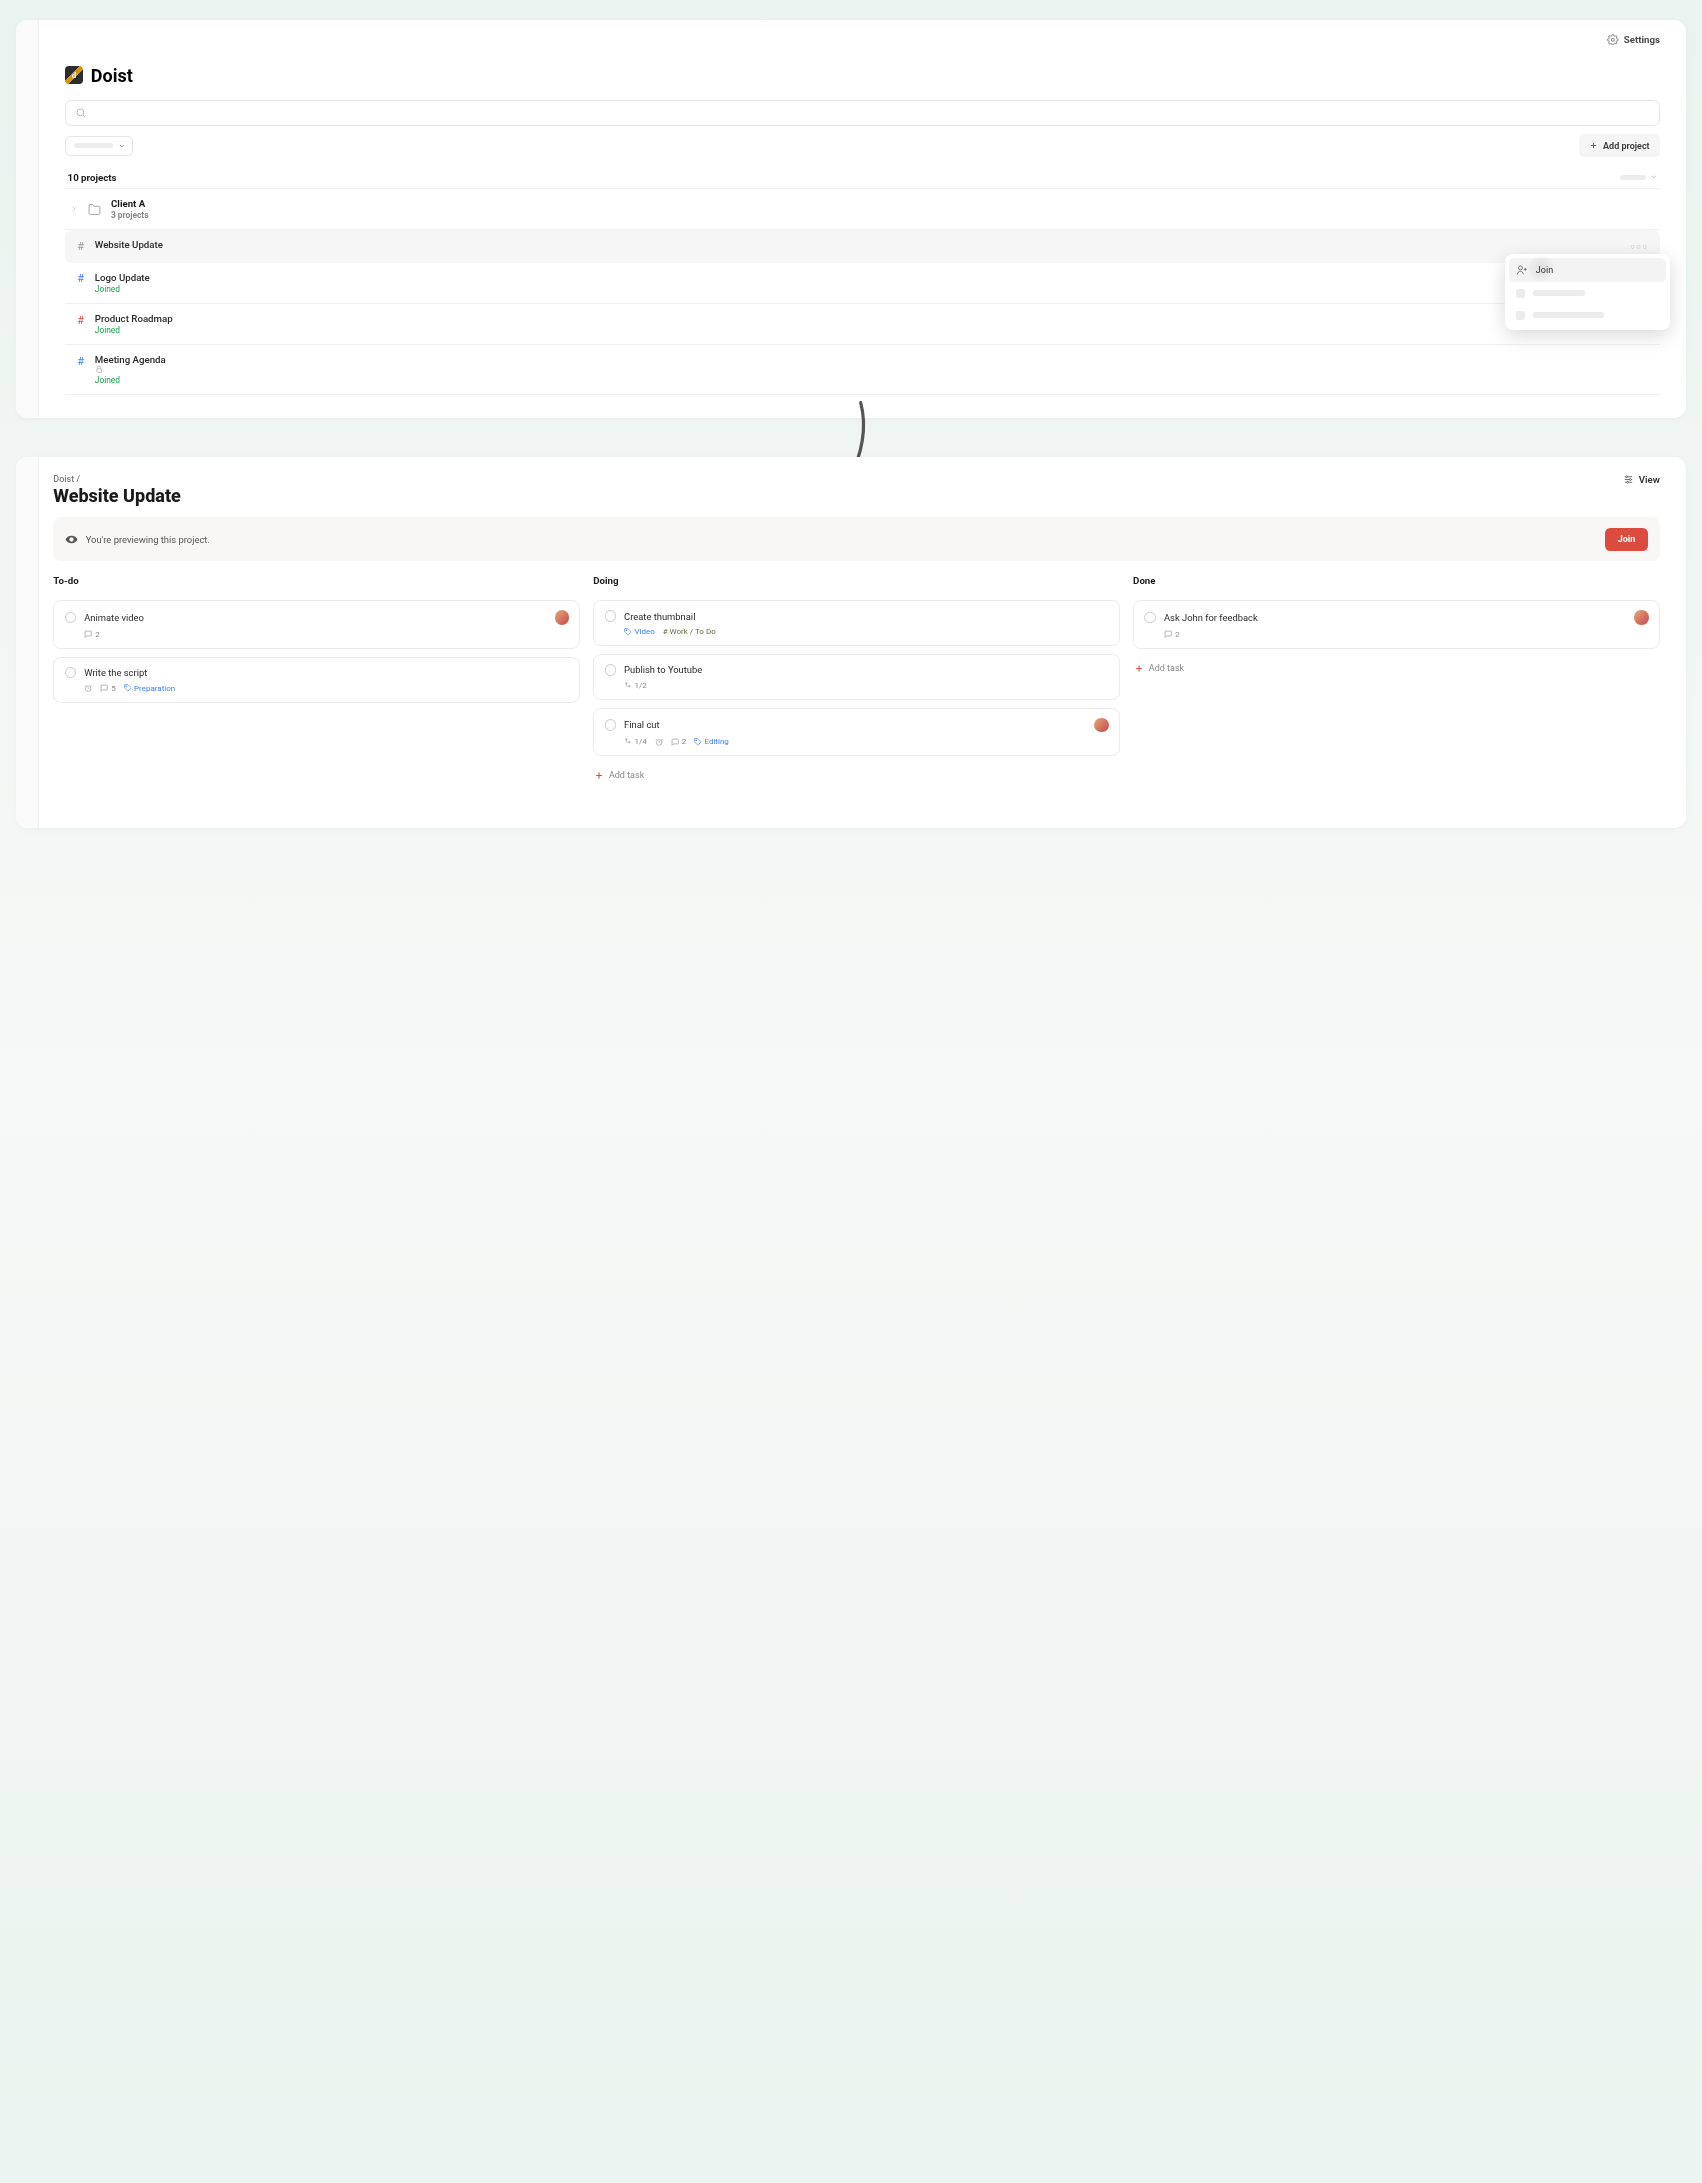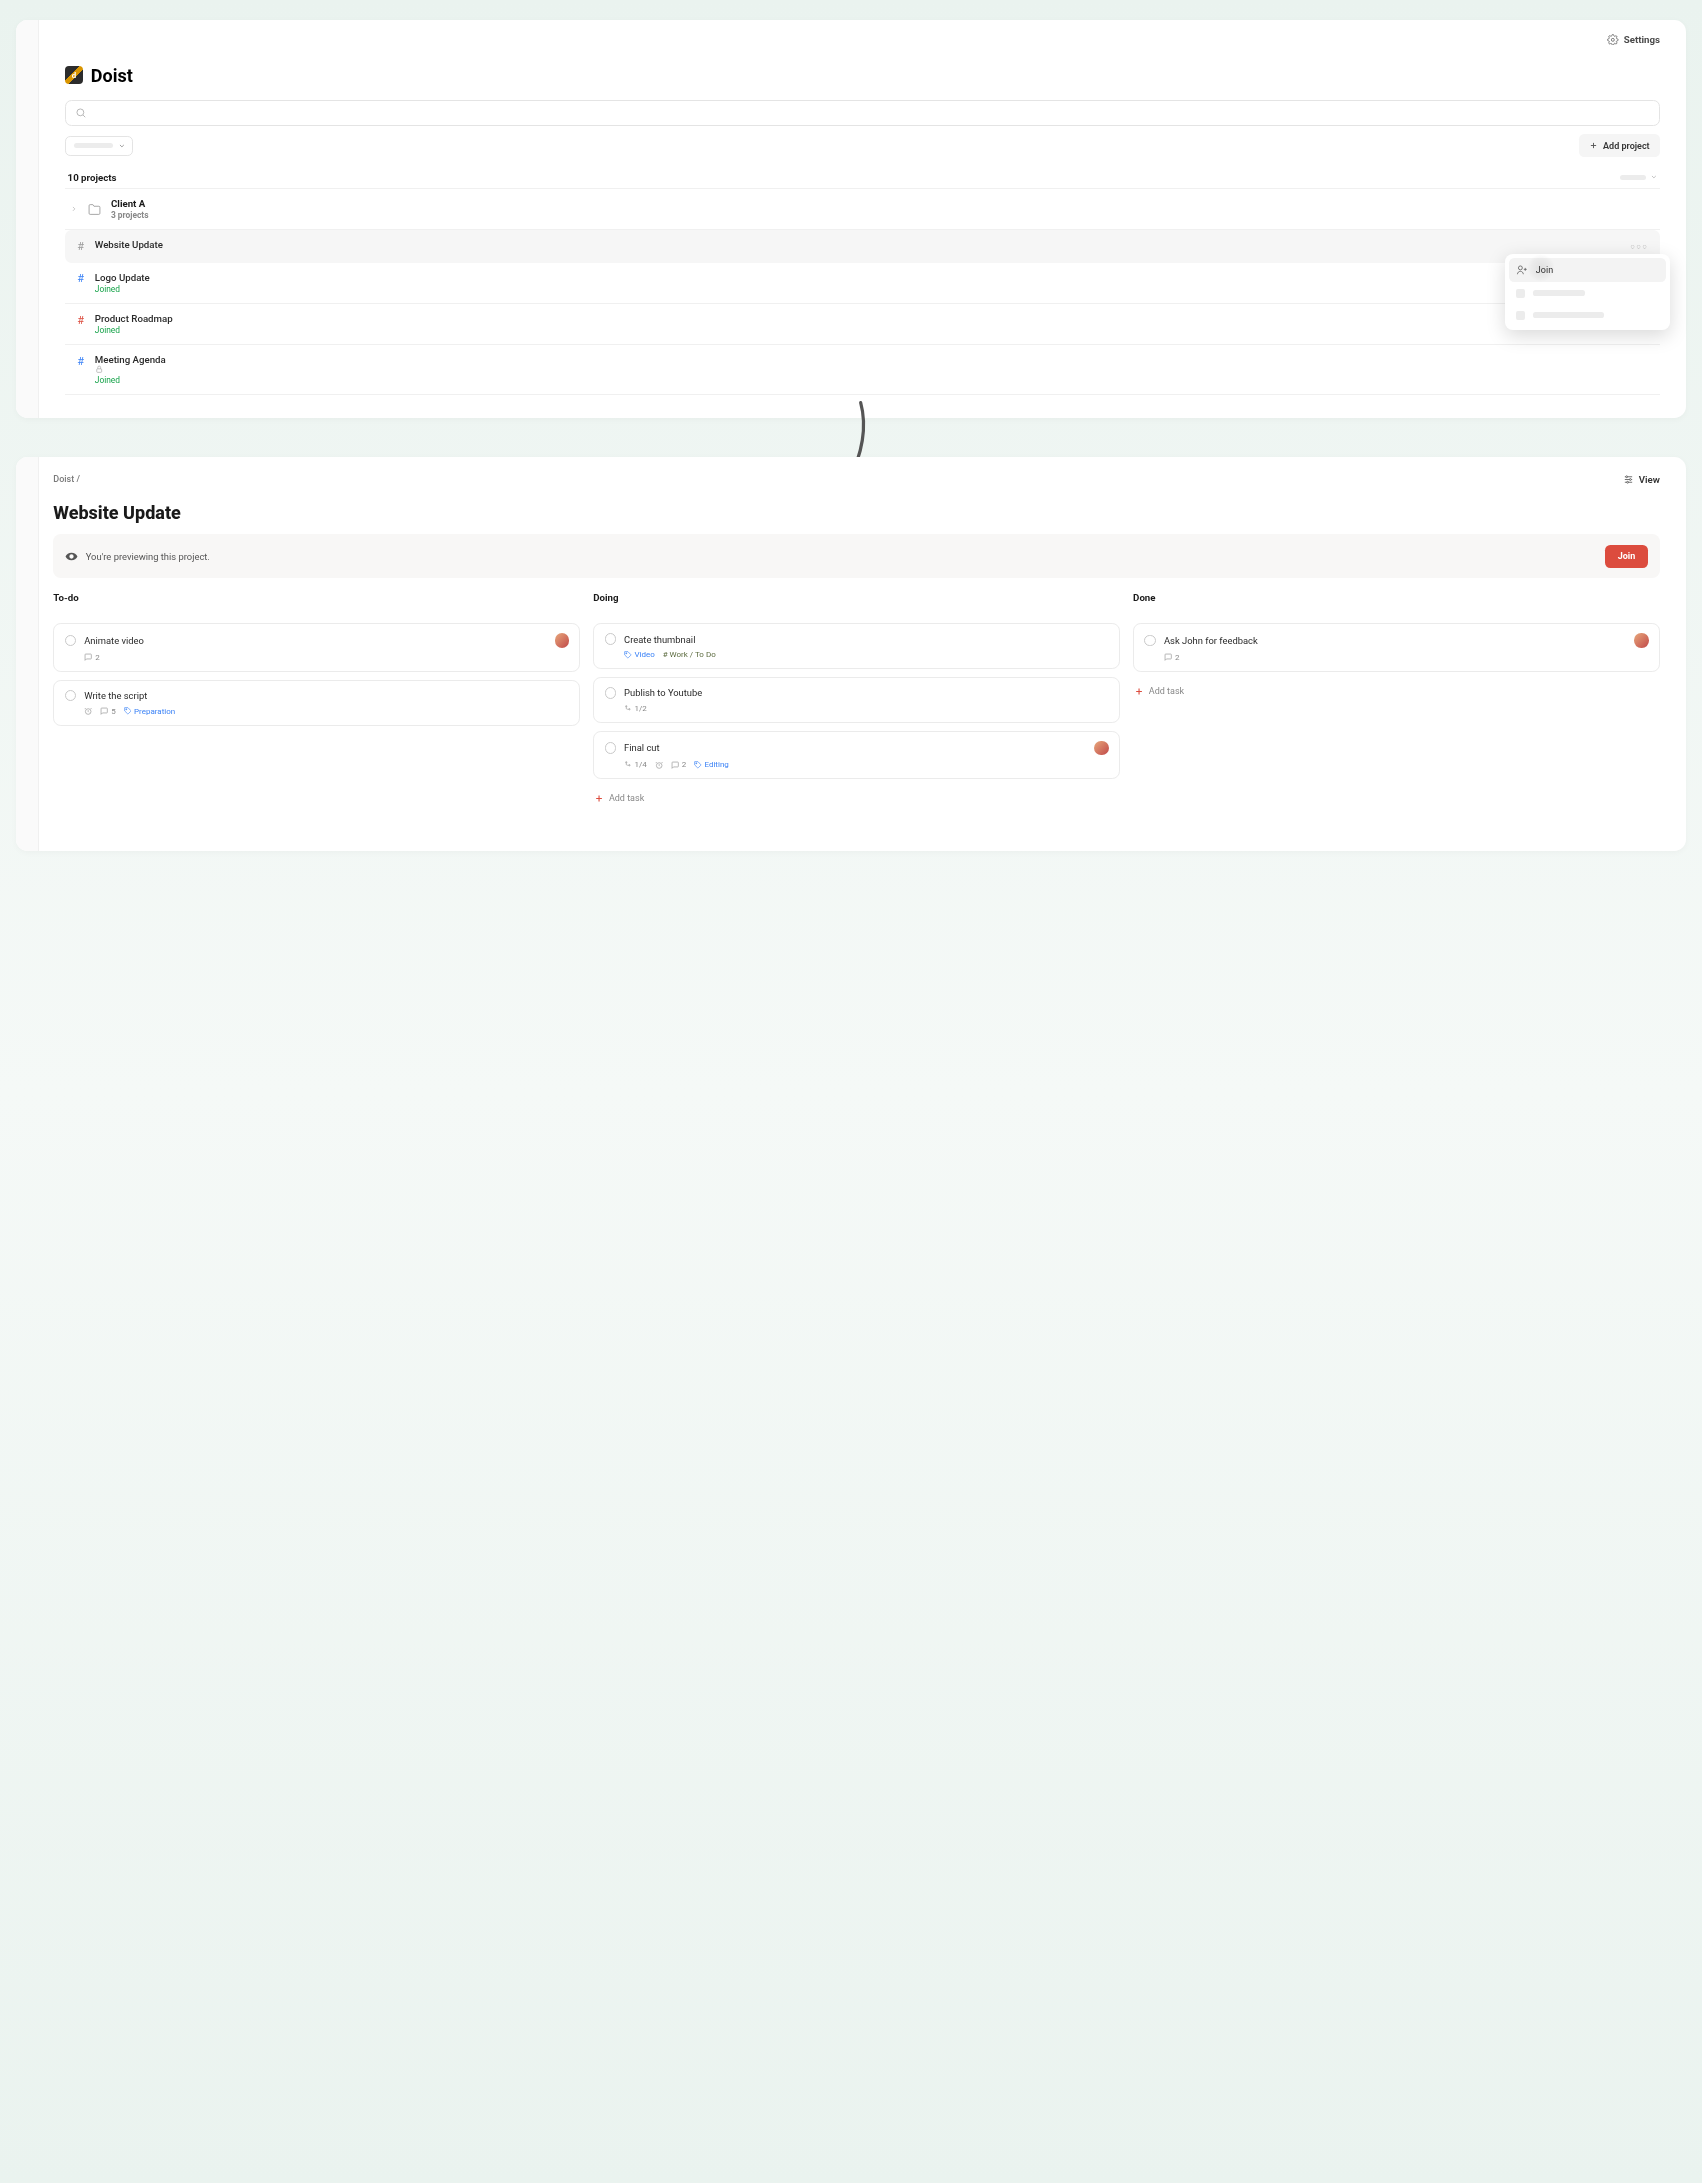--- a/index.html
+++ b/index.html
@@ -37,29 +37,29 @@
   .joined{font-size:8.4px;color:#16a34a;margin-top:1.3px;}
   .more-dots{position:absolute;right:11.7px;top:50%;transform:translateY(-50%);color:#b5b5b5;letter-spacing:1.3px;font-size:7.8px;}
   .popover{position:absolute;right:-9.7px;top:23.4px;width:165px;background:#fff;border-radius:7.8px;box-shadow:0 5.2px 19.5px rgba(0,0,0,0.15);padding:3.9px;z-index:10;}
   .pop-item{display:flex;align-items:center;gap:7.8px;padding:6.5px 7.8px;border-radius:5.2px;font-size:9px;color:#333;position:relative;}
   .pop-item.hover{background:#f3f3f3;}
   .halo{position:absolute;left:18px;top:-3.9px;width:28.5px;height:28.5px;border-radius:50%;background:radial-gradient(circle,rgba(0,0,0,0.08) 0%,rgba(0,0,0,0.03) 50%,transparent 70%);pointer-events:none;}
   .lock{color:#a8a8a8;margin-left:2.6px;}
   
   .win2{padding-top:0;}
   .win2 .content{padding:17px 26px 26px 14.3px;}
-  .crumb-row{display:flex;justify-content:space-between;align-items:center;margin-bottom:17px;}
+  .crumb-row{display:flex;justify-content:space-between;align-items:center;}
   .crumb{font-size:9px;color:#7a7a7a;font-weight:500;}
   .view-btn{display:flex;align-items:center;gap:5.2px;font-size:9.7px;font-weight:600;color:#333;cursor:pointer;}
   .proj-title{font-size:18px;font-weight:800;color:#1a1a1a;margin-bottom:11.7px;}
   .preview-bar{background:#f8f7f6;border-radius:7.8px;padding:10.4px 11.7px;display:flex;align-items:center;justify-content:space-between;margin-bottom:14.3px;}
   .preview-left{display:flex;align-items:center;gap:7.8px;color:#555;font-size:9.4px;}
   .join-btn{background:#dc4c3e;color:#fff;font-weight:700;font-size:9px;border-radius:5.2px;padding:6.5px 13px;cursor:pointer;}
   .board{display:grid;grid-template-columns:repeat(3,1fr);gap:13px;}
-  .col-title{font-size:9.7px;font-weight:700;color:#1a1a1a;margin-bottom:20px;}
+  .col-title{font-size:9.7px;font-weight:700;color:#1a1a1a;margin-bottom:14px;}
   .card{border:0.6px solid #ebebeb;border-radius:7.8px;padding:9px 10.4px;margin-bottom:7.8px;background:#fff;}
   .card-top{display:flex;align-items:center;gap:7.8px;}
   .circle{width:11.7px;height:11.7px;border:1.2px solid #c9c9c9;border-radius:50%;flex-shrink:0;}
   .card-title{font-size:9.4px;color:#2a2a2a;flex:1;}
   .avatar{width:14.3px;height:14.3px;border-radius:50%;background:linear-gradient(135deg,#e8a87c,#c04848);flex-shrink:0;}
   .meta{display:flex;align-items:center;gap:7.8px;margin-top:5.2px;margin-left:19.5px;font-size:8px;color:#888;flex-wrap:wrap;}
   .meta .lab{display:flex;align-items:center;gap:2.6px;}
   .lab.blue{color:#3b82f6;}
   .lab.olive{color:#5c6b3f;}
   .add-task{display:flex;align-items:center;gap:6.5px;color:#888;font-size:9px;padding:3.9px 2.6px;cursor:pointer;}

